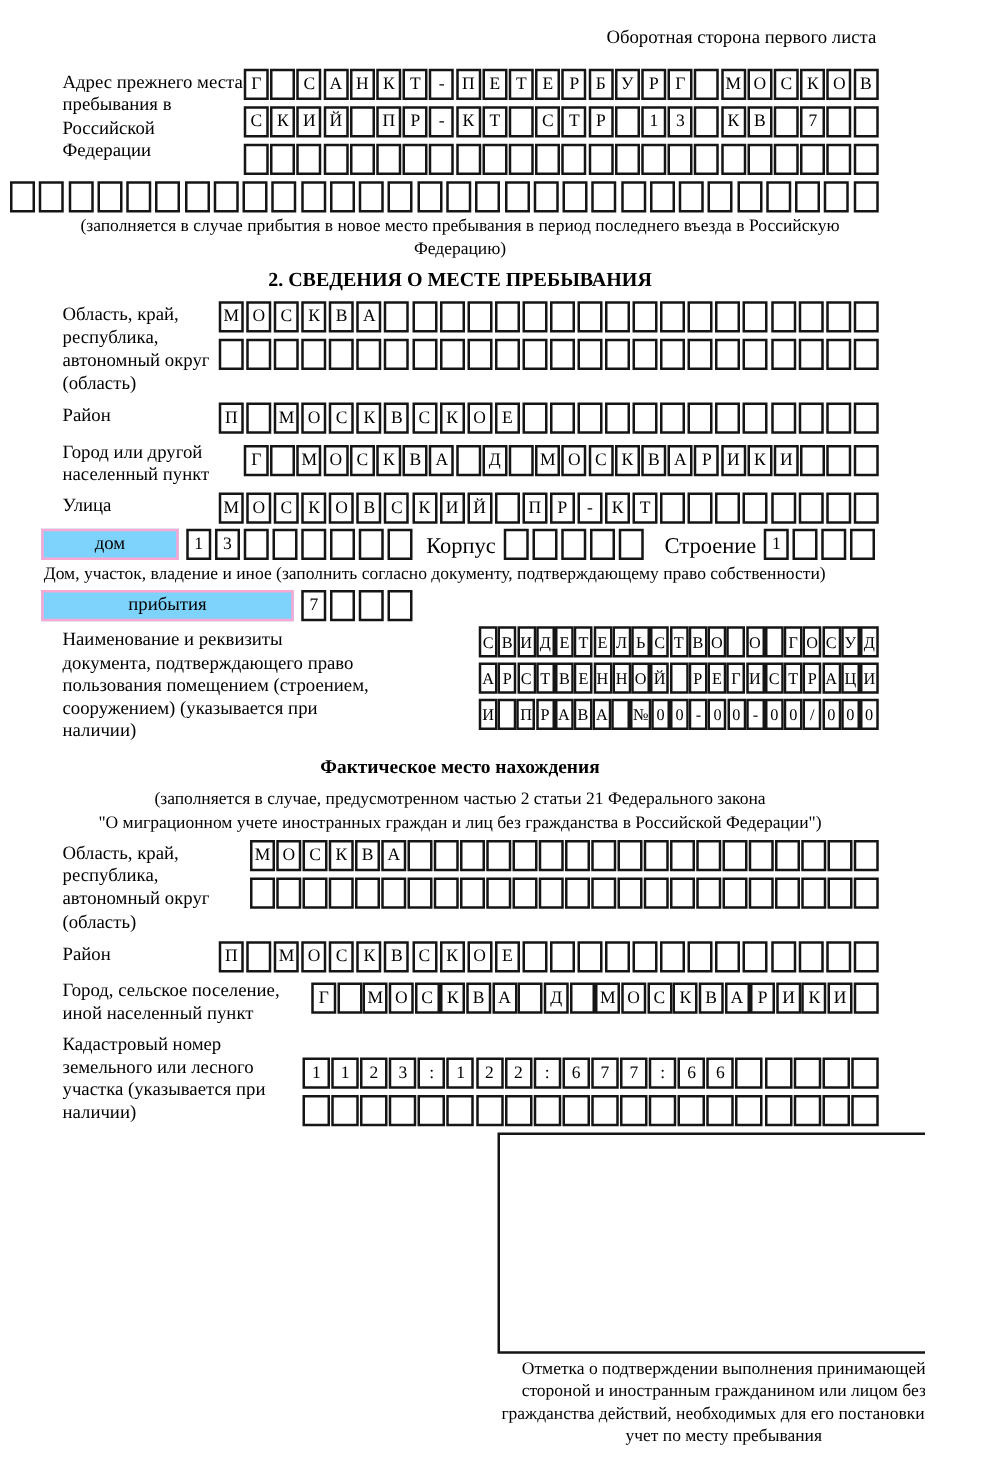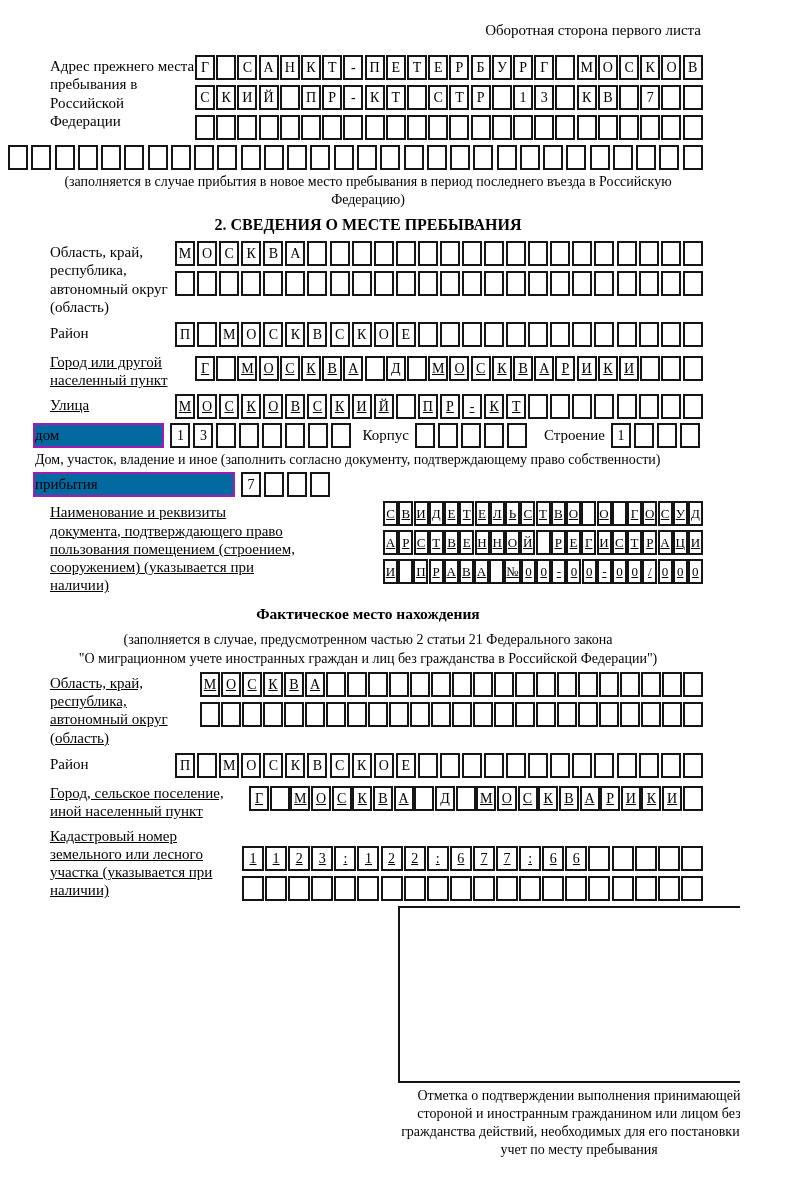--- a/index.html
+++ b/index.html
@@ -28,39 +28,39 @@
   .cellrow.doc .cell { flex-basis:15px; font-size:13px; }
   .cellrow.fixed { justify-content:flex-start; }
   .cellrow.fixed .cell { margin-right:3px; }
   .fullrow { margin:5px 0 0 -25px; }
 
   .caption { text-align:center; font-size:14px; margin:3px 0 2px 0; line-height:1.25; }
   .sec-title { text-align:center; font-weight:bold; font-size:16px; margin:8px 0 7px 0; }
   .sub-title { text-align:center; font-weight:bold; font-size:15.5px; margin:10px 0 8px 0; }
 
   .wbox {
-    border:2px solid #a21caf; height:25px; box-sizing:border-box;
-    font-size:15px; line-height:21px; background:#0369a1;
+    border:2px solid #f9a8d4; height:25px; box-sizing:border-box;
+    text-align:center; font-size:15px; line-height:21px; background:#7dd3fc;
   }
   .houserow { display:flex; align-items:flex-start; margin-top:4px; }
-  .inl { font-size:15px; line-height:1.2; padding-top:3px; }
+  .inl { font-size:18px; line-height:1.2; padding-top:3px; }
 
   .stayrow { display:flex; align-items:center; margin-top:5px; }
   .chk {
     display:inline-block; width:21px; height:24px; box-sizing:border-box;
     border:2px solid #151515; text-align:center; font-size:14px; line-height:20px;
   }
   .stay-note { font-size:14px; margin:3px 0 4px 153px; }
 
   .markbox { margin-left:365px; width:365px; height:177px; box-sizing:border-box;
     border:2px solid #151515; margin-top:5px; background:#fff; }
   .markcap { margin-left:360px; width:372px; text-align:center; font-size:14px;
     line-height:1.3; margin-top:4px; }
 
-  .mt4 { margin-top:4px;text-decoration:underline; } .mt6 { margin-top:6px; }
+  .mt4 { margin-top:4px; } .mt6 { margin-top:6px; }
 </style>
 </head>
 <body>
 
 <div class="page">
 
   <div class="corner">Оборотная сторона первого листа</div>
 
   <div class="frow">
     <div class="lbl w145">Адрес прежнего места пребывания в Российской Федерации</div>

